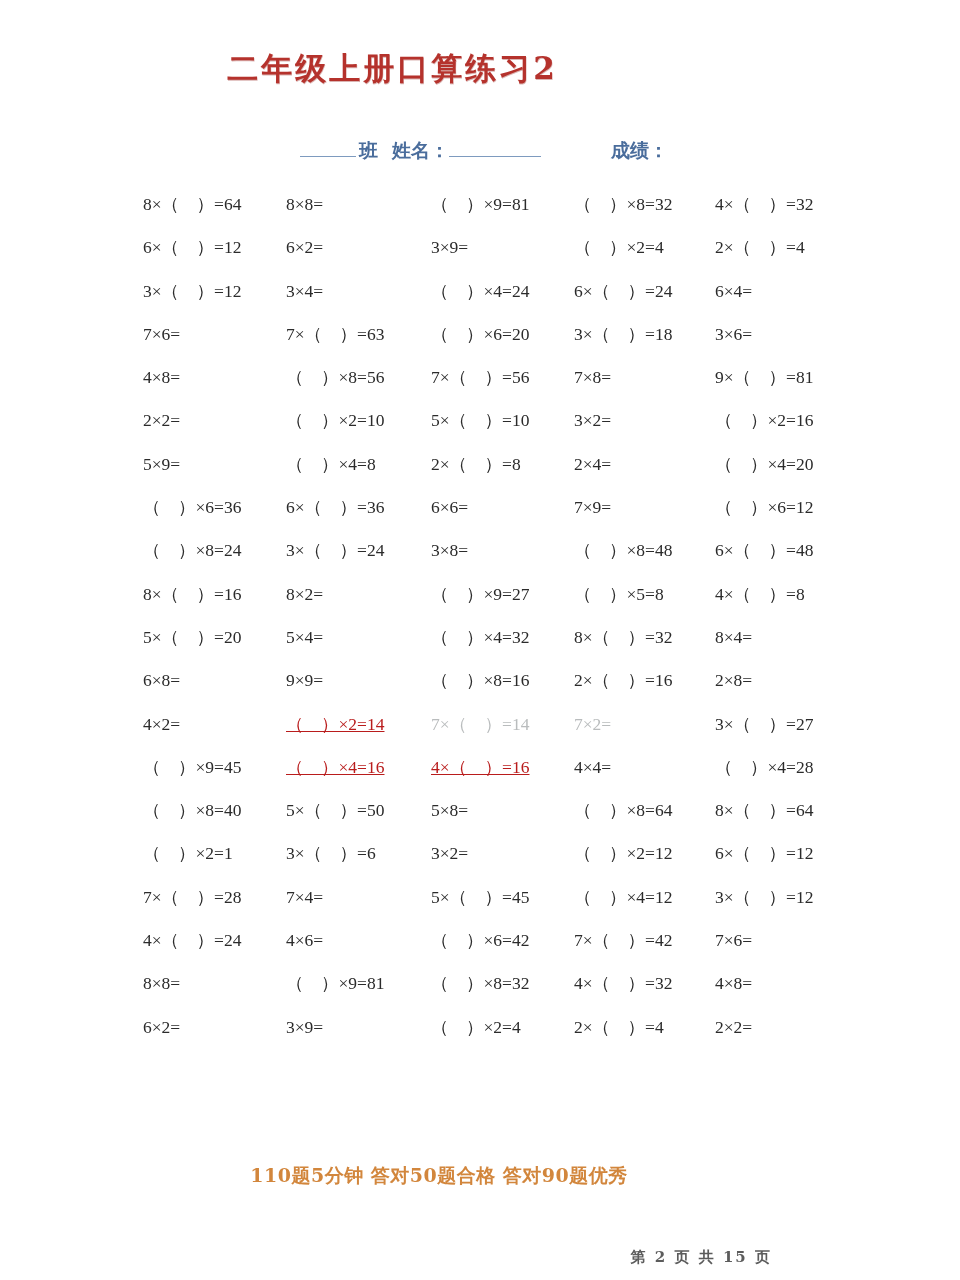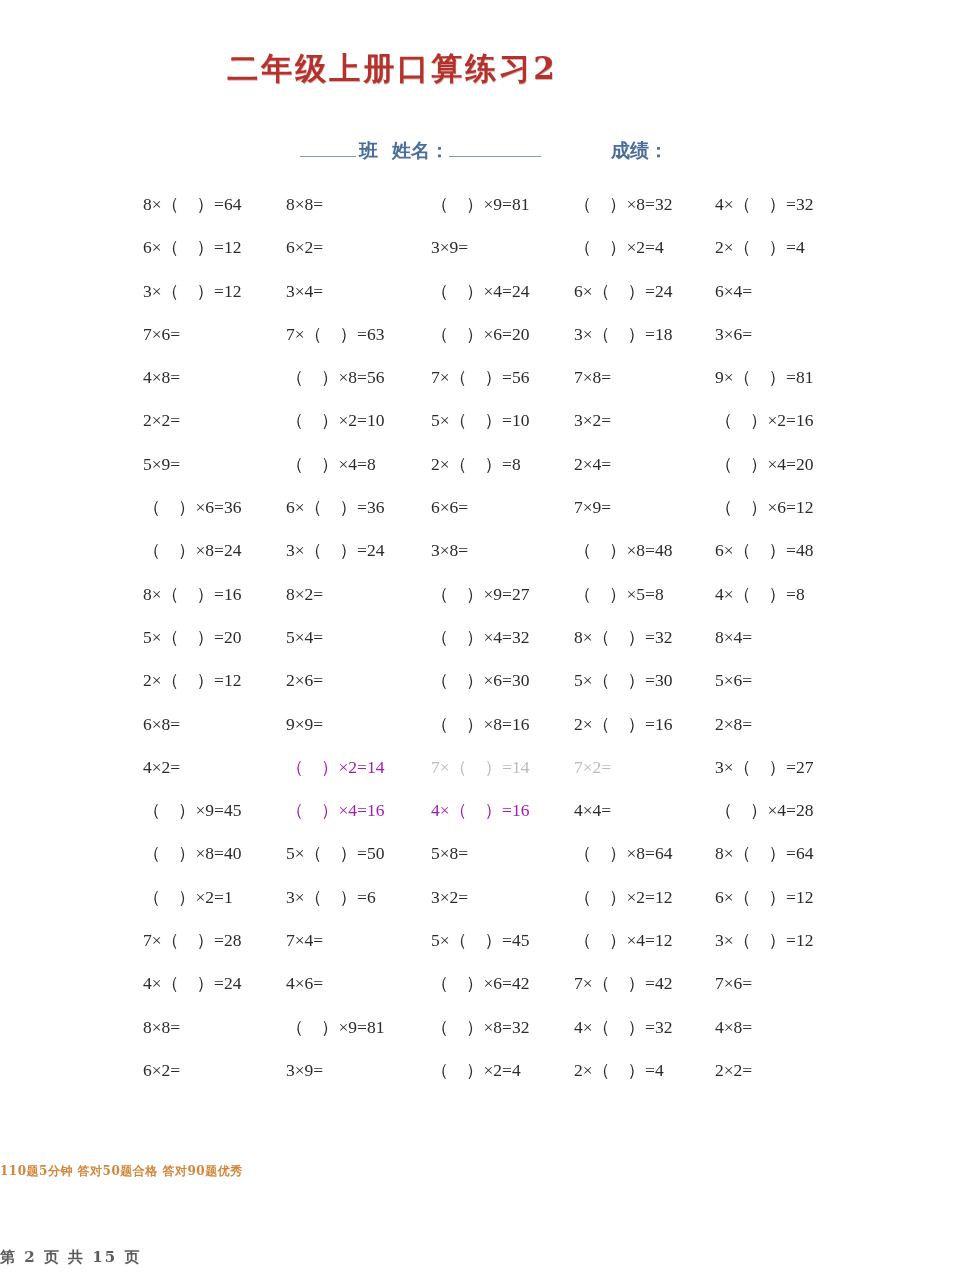--- a/index.html
+++ b/index.html
@@ -97,42 +97,42 @@
     white-space: pre;
     line-height: 22px;
   }
   .c0 { left: 3px; }
   .c1 { left: 146px; }
   .c2 { left: 291px; }
   .c3 { left: 434px; }
   .c4 { left: 575px; }
 
   .cell.faded { color: #b9bcbd; }
-  .cell.faded-mid { color: #a21caf; }
+  .cell.faded-mid { color: #b91c1c; text-decoration: underline; }
 
   
   .note {
     position: absolute;
     left: 0;
     top: 1163px;
     width: 878px;
-    text-align: left;
+    text-align: center;
     color: #d2863c;
     font-family: "DejaVu Serif", "Liberation Serif", serif;
-    font-size: 12px;
+    font-size: 19px;
     font-weight: 700;
     letter-spacing: 0.5px;
   }
 
   .page-num {
     position: absolute;
     left: 0;
     top: 1248px;
     width: 772px;
-    text-align: left;
+    text-align: right;
     color: #5c5c5c;
     font-family: "DejaVu Serif", "Liberation Serif", serif;
     font-size: 15px;
     font-weight: 700;
     letter-spacing: 2px;
   }
 </style>
 </head>
 <body>
 
@@ -224,27 +224,20 @@
         <div class="cell c4">4×（　）=8</div>
       </div>
       <div class="prow">
         <div class="cell c0">5×（　）=20</div>
         <div class="cell c1">5×4=</div>
         <div class="cell c2">（　）×4=32</div>
         <div class="cell c3">8×（　）=32</div>
         <div class="cell c4">8×4=</div>
       </div>
       <div class="prow">
-        <div class="cell c0">2×（　）=12</div>
-        <div class="cell c1">2×6=</div>
-        <div class="cell c2">（　）×6=30</div>
-        <div class="cell c3">5×（　）=30</div>
-        <div class="cell c4">5×6=</div>
-      </div>
-      <div class="prow">
         <div class="cell c0">6×8=</div>
         <div class="cell c1">9×9=</div>
         <div class="cell c2">（　）×8=16</div>
         <div class="cell c3">2×（　）=16</div>
         <div class="cell c4">2×8=</div>
       </div>
       <div class="prow">
         <div class="cell c0">4×2=</div>
         <div class="cell c1 faded-mid">（　）×2=14</div>
         <div class="cell c2 faded">7×（　）=14</div>

